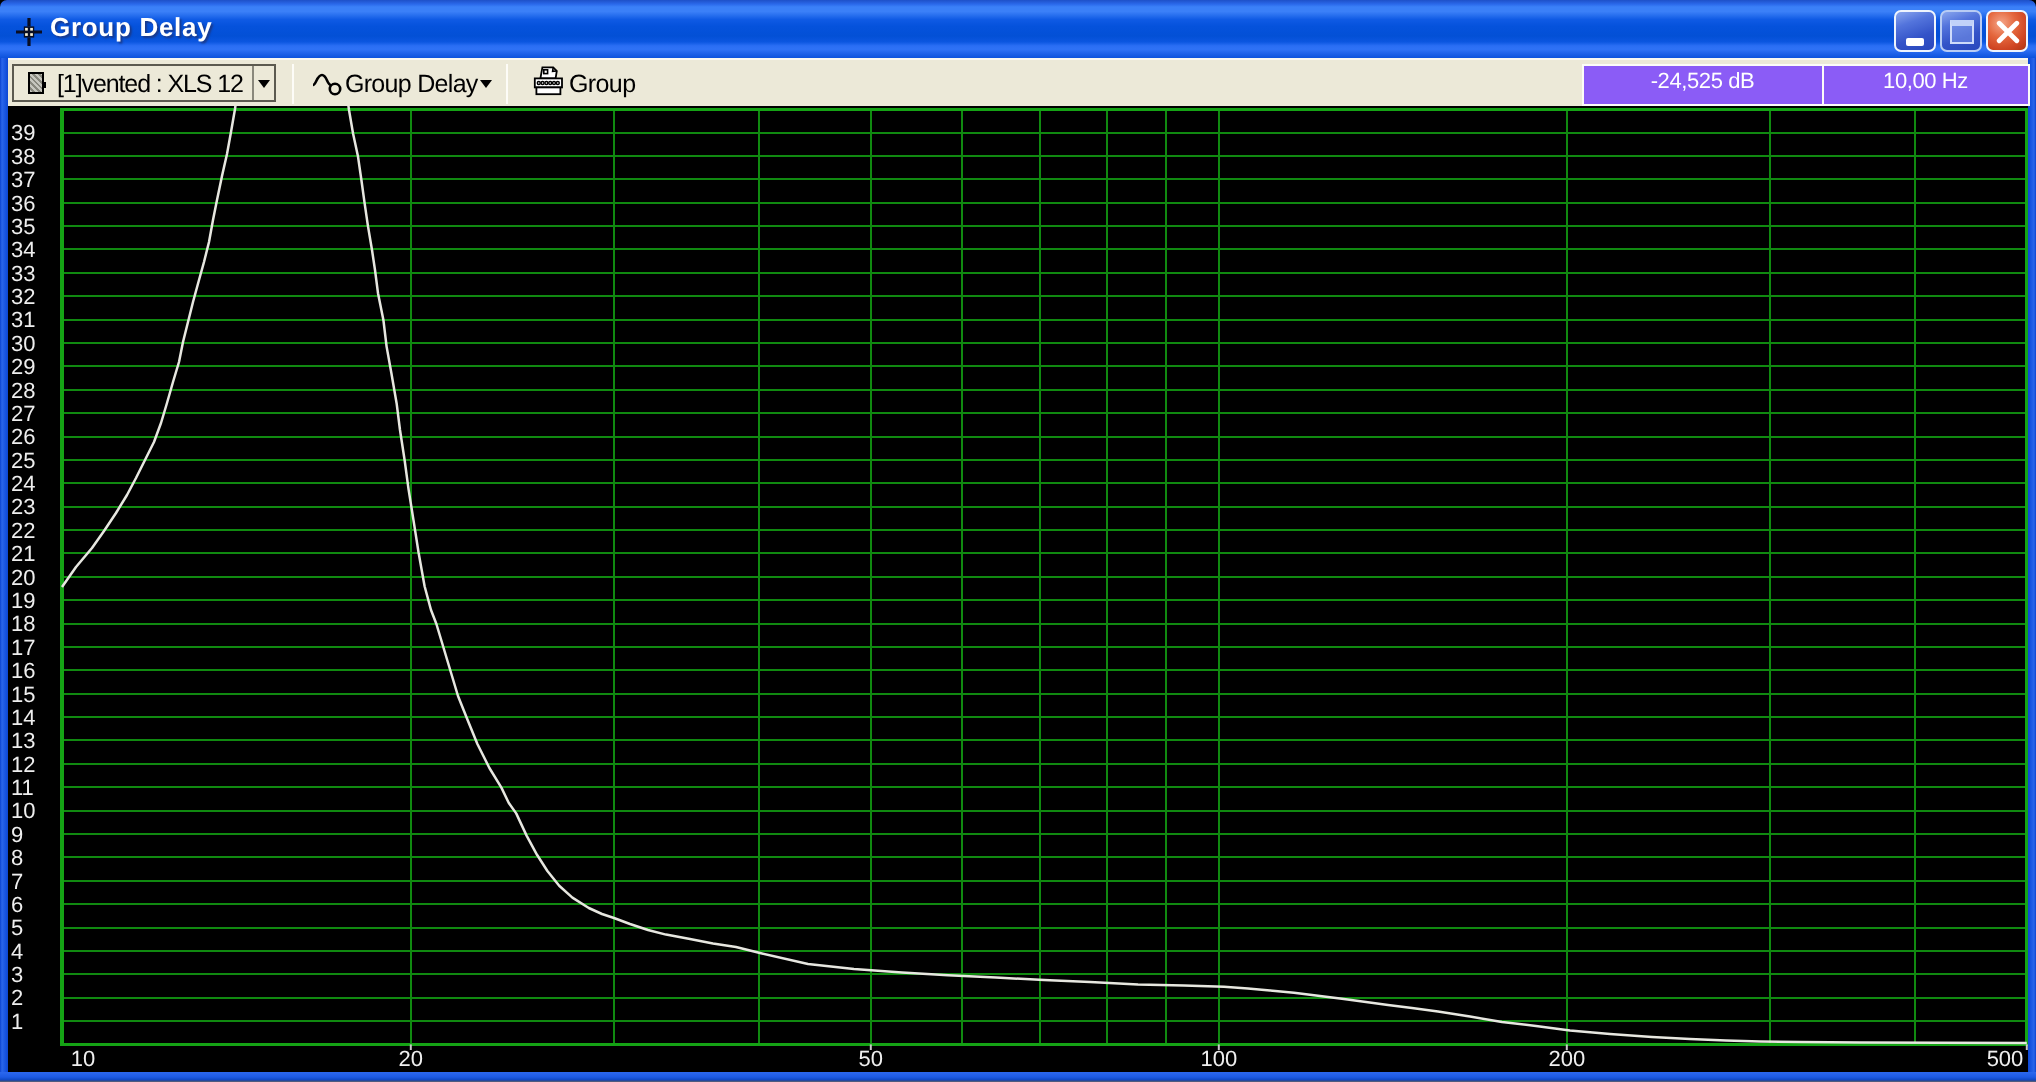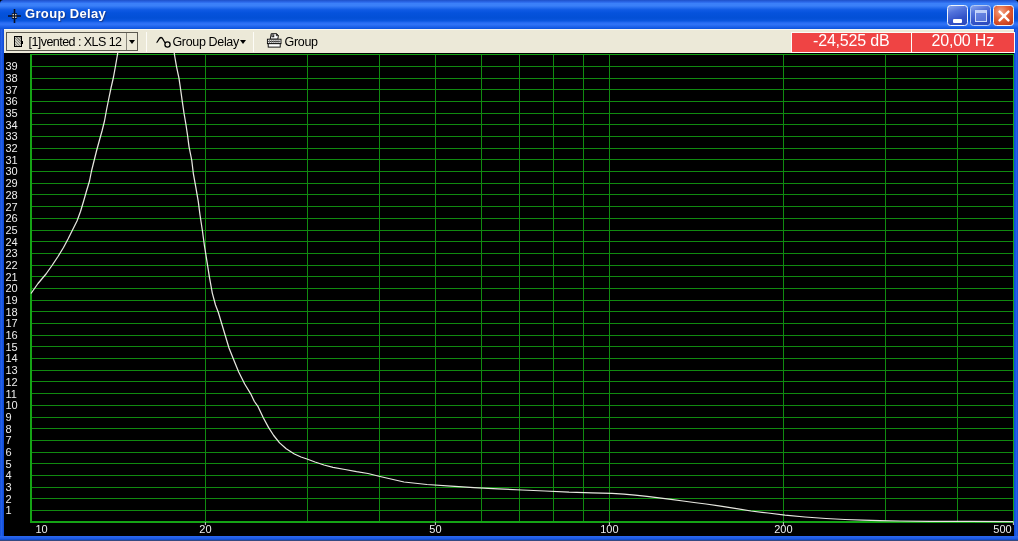--- a/index.html
+++ b/index.html
@@ -34,22 +34,22 @@
 background-image:repeating-linear-gradient(45deg,#c6c6be 0 1px,#88887e 1px 2px)}
 #cicon:after{content:"";position:absolute;right:-2px;top:4px;width:2px;height:3px;background:#000}
 #csep{position:absolute;left:119px;top:0;width:1px;height:17px;background:#8a887c}
 .arrow{width:0;height:0;border-left:3.5px solid transparent;border-right:3.5px solid transparent;border-top:4px solid #000;position:absolute}
 #combo .arrow{left:122px;top:7px}
 .tsep{position:absolute;top:2px;width:1px;height:20px;background:#9d9a8b;border-right:1px solid #fdfcf7}
 #gdtext{position:absolute;left:168.5px;top:4.5px;font-size:12.5px;letter-spacing:-0.35px;color:#000}
 #gdarrow{left:236px;top:10px}
 #prtext{position:absolute;left:280.5px;top:4.5px;font-size:12.5px;letter-spacing:-0.3px;color:#000}
 
-.vf{position:absolute;top:2px;height:20.5px;background:#ef4444;border:1.5px solid #fcfcf8;color:#fff;
-font-size:16px;letter-spacing:-0.2px;text-align:center;line-height:16px}
+.vf{position:absolute;top:2px;height:20.5px;background:#8b5cf6;border:1.5px solid #fcfcf8;color:#fff;
+font-size:11px;letter-spacing:-0.2px;text-align:center;line-height:16px}
 #vf1{left:787px;width:120.5px}
 #vf2{left:906.5px;width:104.5px}
 </style></head>
 <body>
 <div id="win">
 <svg width="1010" height="484" viewBox="4 53 1010 484" style="position:absolute;left:4px;top:53px">
 <g stroke="#108a10" stroke-width="1" shape-rendering="crispEdges">
 <line x1="31" y1="510.5" x2="1013.4" y2="510.5"></line>
 <line x1="31" y1="498.8" x2="1013.4" y2="498.8"></line>
 <line x1="31" y1="487.1" x2="1013.4" y2="487.1"></line>
@@ -211,14 +211,14 @@
           <circle cx="6.3" cy="8.5" r="0.75"></circle>
           <circle cx="8.2" cy="8.5" r="0.75"></circle>
      <circle cx="10.1" cy="8.5" r="0.75"></circle>
           <circle cx="12" cy="8.5" r="0.75"></circle>
           <circle cx="13.9" cy="8.5" r="0.75"></circle>
    </g>
    <rect x="3.2" y="10.7" width="12" height="3.4" fill="#fff" stroke="#000" stroke-width="0.9"></rect>
  </svg>
  <span id="prtext">Group</span>
  <div id="vf1" class="vf">-24,525 dB</div>
- <div id="vf2" class="vf">20,00 Hz</div>
+ <div id="vf2" class="vf">10,00 Hz</div>
 </div>
 </div>
 </body></html>

